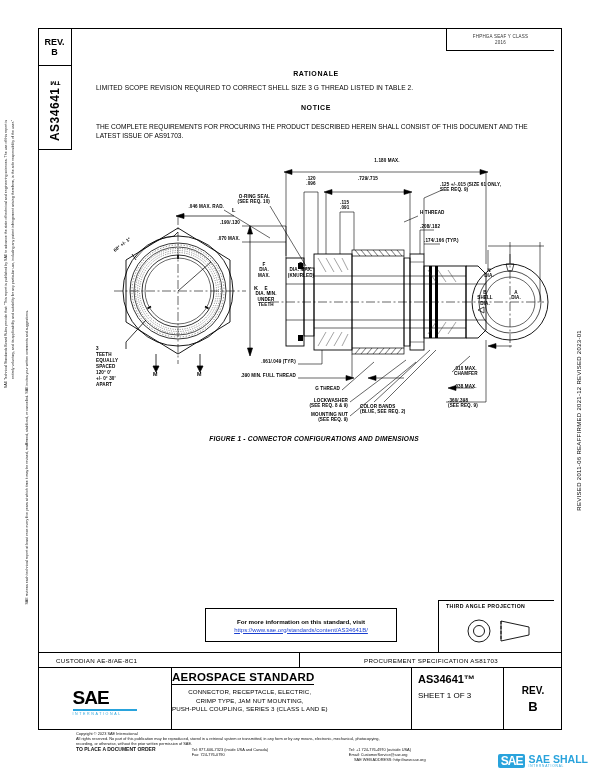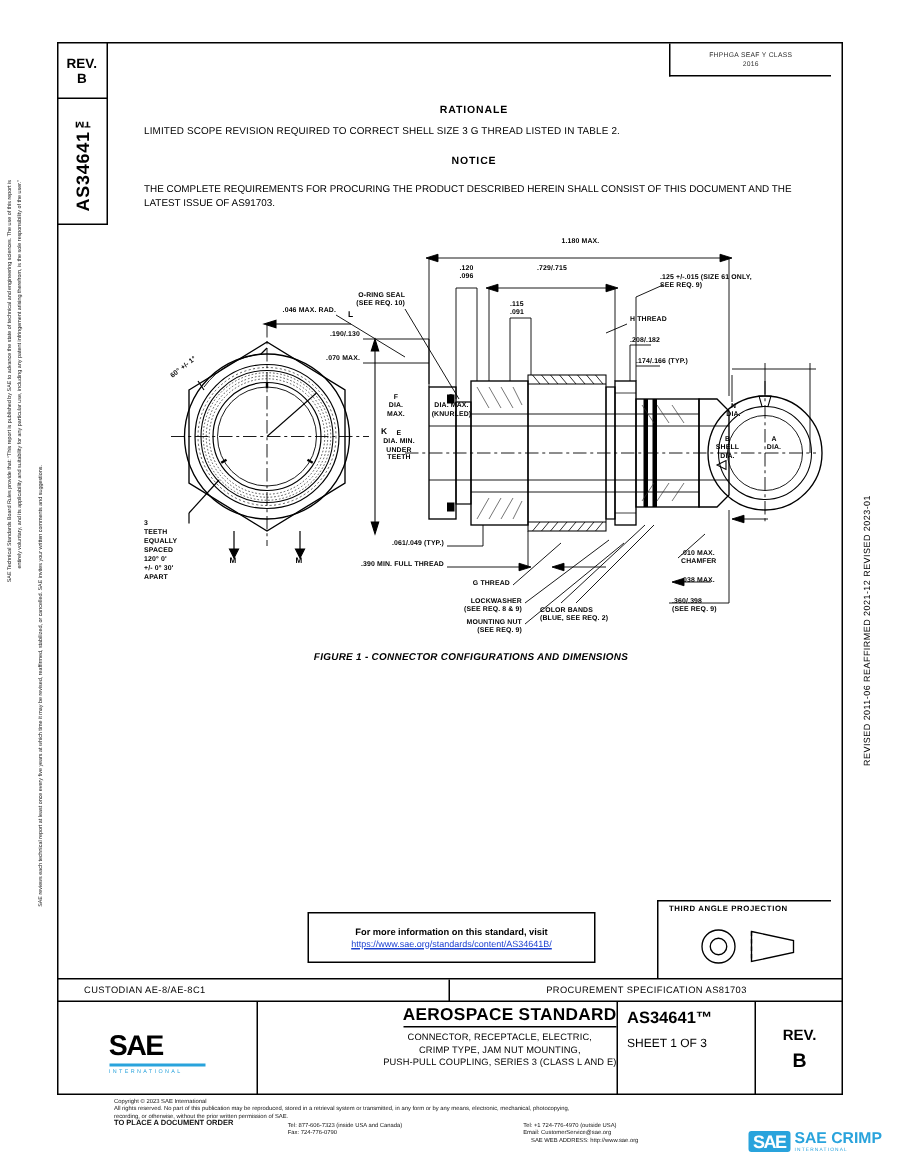--- a/index.html
+++ b/index.html
@@ -48,21 +48,21 @@
   
   .proj{position:absolute;left:438px;top:600px;width:116px;height:52px;border-left:1.5px solid #000;border-top:1.5px solid #000;box-sizing:border-box;}
   .projlbl{position:absolute;left:446px;top:603px;font-size:5.2px;font-weight:bold;letter-spacing:.4px;}
 
   
   .tb{position:absolute;left:38px;top:652px;width:524px;height:78px;border-top:1.5px solid #000;box-sizing:border-box;}
   .tb-r1{position:absolute;left:0;top:0;width:524px;height:15px;border-bottom:1.5px solid #000;box-sizing:border-box;}
   .tb-cust{position:absolute;left:0;top:0;width:262px;height:15px;border-right:1.5px solid #000;box-sizing:border-box;display:flex;align-items:center;padding-left:18px;font-size:6.2px;letter-spacing:.3px;}
   .tb-proc{position:absolute;left:262px;top:0;width:262px;height:15px;display:flex;align-items:center;justify-content:center;font-size:6.2px;letter-spacing:.3px;}
   .tb-logo{position:absolute;left:0;top:15px;width:134px;height:62px;border-right:1.5px solid #000;box-sizing:border-box;display:flex;flex-direction:column;align-items:center;justify-content:center;}
-  .tb-title{position:absolute;left:134px;top:15px;width:240px;height:62px;border-right:1.5px solid #000;box-sizing:border-box;display:flex;flex-direction:column;align-items:flex-end;padding-top:3px;}
+  .tb-title{position:absolute;left:134px;top:15px;width:240px;height:62px;border-right:1.5px solid #000;box-sizing:border-box;display:flex;flex-direction:column;align-items:flex-start;padding-top:3px;}
   .as-std{font-size:11.5px;font-weight:bold;letter-spacing:.2px;border-bottom:1.2px solid #000;padding-bottom:1px;}
   .as-desc{font-size:6.2px;line-height:8.5px;text-align:center;margin-top:3px;letter-spacing:.1px;}
   .tb-num{position:absolute;left:374px;top:15px;width:92px;height:62px;border-right:1.5px solid #000;box-sizing:border-box;padding:5px 0 0 6px;}
   .tb-num .n1{font-size:11px;font-weight:bold;}
   .tb-num .n2{font-size:8px;margin-top:6px;}
   .tb-rev{position:absolute;left:466px;top:15px;width:58px;height:62px;box-sizing:border-box;display:flex;flex-direction:column;align-items:center;justify-content:center;}
   .tb-rev .r1{font-size:10px;font-weight:bold;}
   .tb-rev .r2{font-size:13px;font-weight:bold;margin-top:3px;}
 
   .sae-logo{position:relative;width:64px;height:22px;}
@@ -468,18 +468,18 @@
         <div>Tel:  +1 724-776-4970 (outside USA)</div>
         <div>Email:  CustomerService@sae.org</div>
       </div>
     </div>
     <div style="margin-left:278px;margin-top:-0.5px;">SAE WEB ADDRESS:  http://www.sae.org</div>
   </div>
 
   <div class="saenorm">
     <div class="box">SAE</div>
     <div>
-      <div class="txt">SAE CRIMP</div>
+      <div class="txt">SAE SHALL</div>
       <div class="sub">INTERNATIONAL</div>
     </div>
   </div>
 
 </div>
 
 </body></html>

